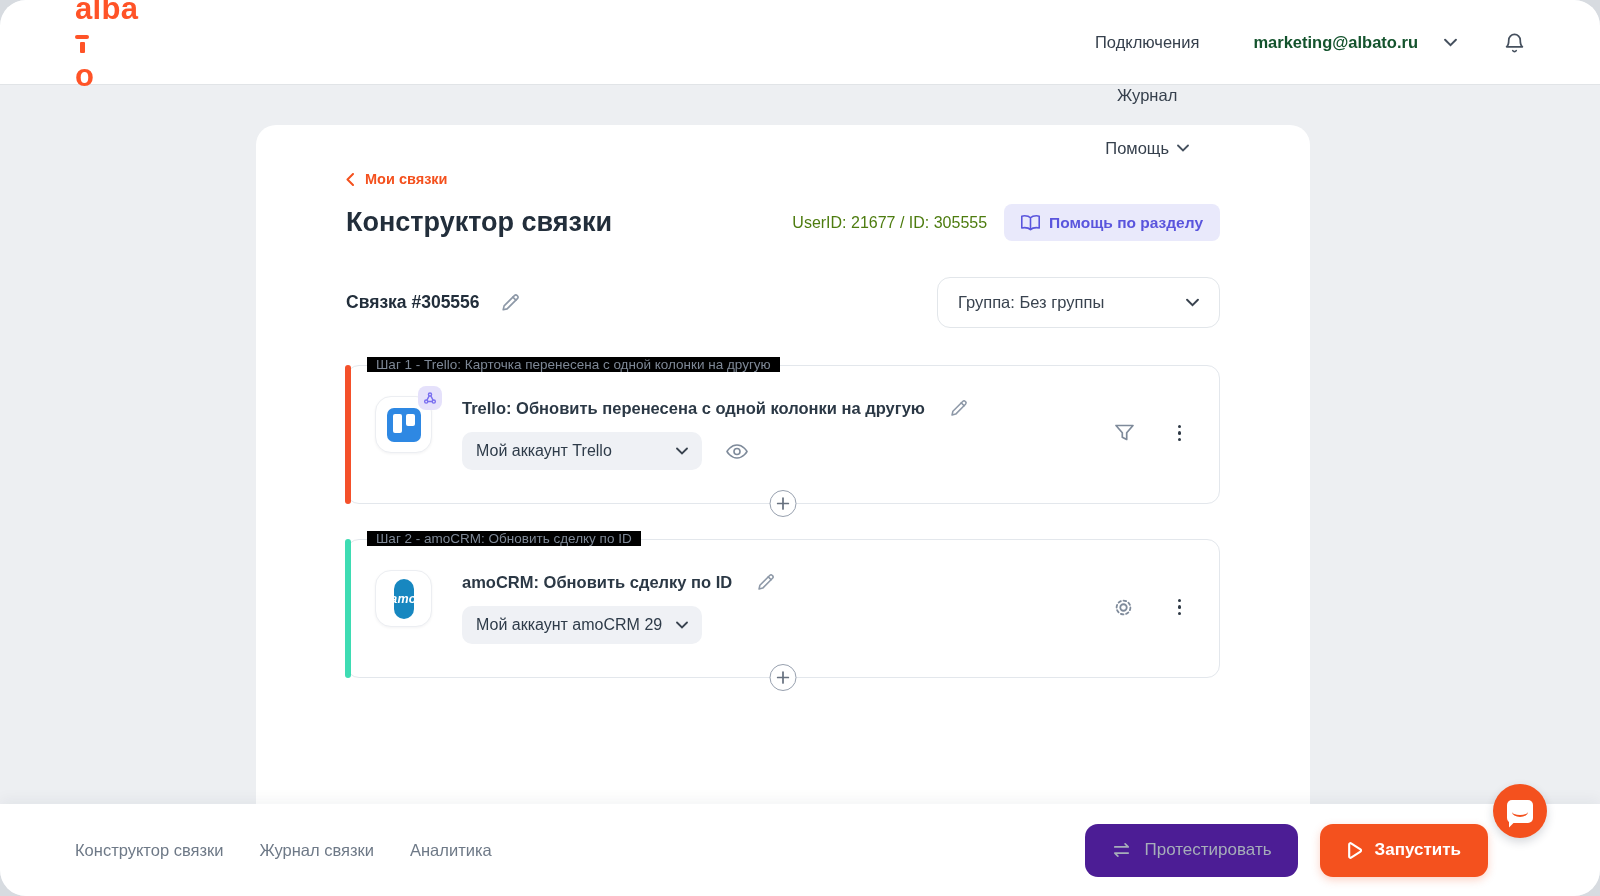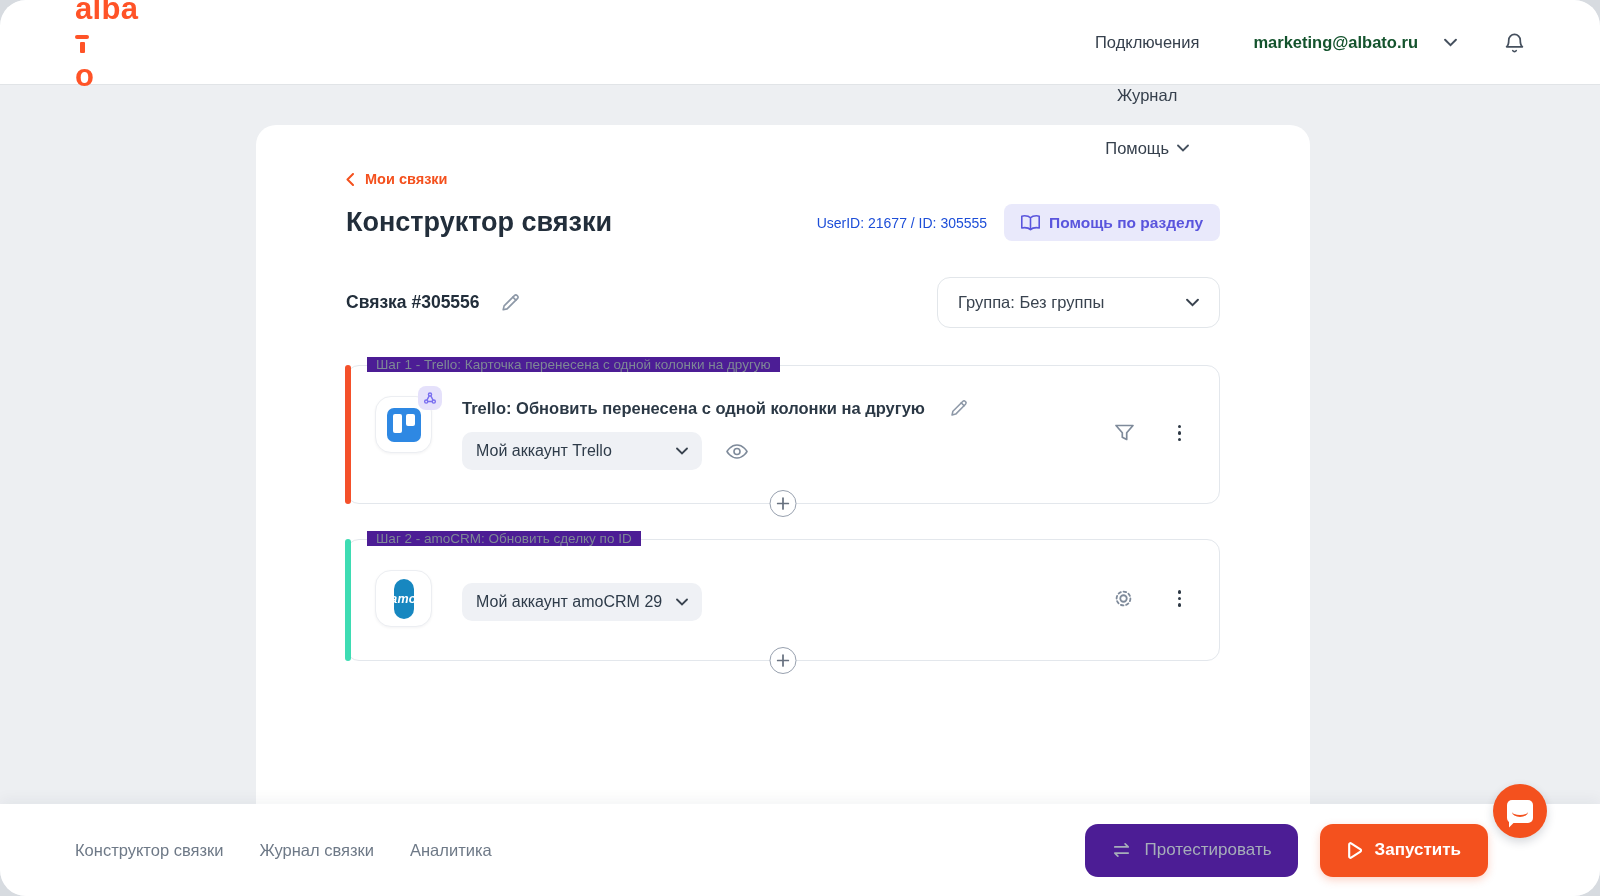--- a/index.html
+++ b/index.html
@@ -21,34 +21,34 @@
   .bell-btn { margin-left:46px; background:none; border:none; cursor:pointer; display:flex; align-items:center; }
 
   
   main { position:relative; height:720px; }
   .card { position:absolute; left:256px; top:41px; width:1054px; bottom:-40px; background:#fff; border-radius:20px; padding:0 90px; }
 
   .breadcrumb { margin-top:46px; display:flex; align-items:center; gap:11px; color:#f4511e; font-weight:bold; font-size:14.5px; cursor:pointer; width:max-content; }
 
   .title-row { margin-top:17px; display:flex; align-items:center; }
   h1 { font-size:27px; font-weight:bold; color:#222e3b; }
-  .ids { margin-left:auto; color:#1d4ed8; font-size:14px; }
+  .ids { margin-left:auto; color:#4d7c0f; font-size:16px; }
   .help-btn { margin-left:17px; height:37px; padding:1px 17px; background:#e9e9fb; color:#5a55dd; border:none; border-radius:8px; font-size:15.5px; font-weight:bold; font-family:inherit; display:flex; align-items:center; gap:9px; cursor:pointer; }
 
   .name-row { margin-top:36px; display:flex; align-items:center; }
   .bundle-name { font-size:17.5px; font-weight:bold; color:#222e3b; }
   .icon-btn { background:none; border:none; cursor:pointer; display:flex; align-items:center; padding:2px; }
   .name-row .icon-btn { margin-left:18px; }
   .group-select { margin-left:auto; width:283px; height:51px; background:#fff; border:1px solid #e2e6ea; border-radius:13px; display:flex; align-items:center; padding:0 20px; font-size:16.5px; color:#39434f; cursor:pointer;gap:34px; }
   .group-select svg { margin-left:auto; }
 
   
   .step { position:relative; border:1px solid #e3e7ec; border-radius:13px; margin-top:37px; padding:30px 28px 33px 28px; }
   .step + .step { margin-top:35px; }
-  .legend { position:absolute; top:-9px; left:20px; background:#4c1d95; padding:0 9px; font-size:13.5px; color:#7e8896; white-space:nowrap; }
+  .legend { position:absolute; top:-9px; left:20px; background:#000000; padding:0 9px; font-size:13.5px; color:#7e8896; white-space:nowrap; }
   .accent { position:absolute; left:-2px; top:-1px; bottom:-1px; width:6px; border-radius:6px; }
   .step-body { display:flex; align-items:flex-start; }
   .app-icon { position:relative; width:57px; height:57px; flex:0 0 57px; background:#fff; border:1px solid #eceef2; border-radius:16px; display:flex; align-items:center; justify-content:center; box-shadow:0 1px 3px rgba(16,24,40,.05); }
   .badge { position:absolute; top:-11px; right:-11px; width:24px; height:24px; border-radius:8px; background:#e5e1fb; display:flex; align-items:center; justify-content:center; }
   .trello-glyph { width:34px; height:34px; background:#2e88e3; border-radius:7px; position:relative; }
   .trello-glyph .bar { position:absolute; top:6px; width:9px; background:#fff; border-radius:2px; }
   .trello-glyph .bar.tall { left:6px; height:19px; }
   .trello-glyph .bar.short { left:19px; height:12px; }
   .amo-glyph { width:20px; height:40px; background:#1787c0; border-radius:14px; display:flex; align-items:center; justify-content:center; }
   .amo-glyph span { color:#fff; font-style:italic; font-weight:bold; font-size:12.5px; letter-spacing:.2px; }
@@ -218,20 +218,29 @@
       <div class="step">
         <span class="accent" style="background: rgb(62, 220, 179);"></span>
         <span class="legend">Шаг 2 - amoCRM: Обновить сделку по ID</span>
         <div class="step-body">
           <div class="app-icon">
             <div class="amo-glyph">
               <span>amo</span>
             </div>
           </div>
           <div class="step-main">
+            <div class="step-title-row">
+              <span class="step-title">amoCRM: Обновить сделку по ID</span>
+              <button class="icon-btn">
+                <svg width="19" height="19" viewBox="0 0 20 20" fill="none" stroke="#8d98a7" stroke-width="1.6" stroke-linecap="round" stroke-linejoin="round">
+                    <path d="M3.2 16.8l.9-3.9L14.4 2.6a2 2 0 012.8 0l.2.2a2 2 0 010 2.8L7.1 15.9l-3.9.9z"></path>
+                    <path d="M12.9 4.1l3 3"></path>
+                  </svg>
+              </button>
+            </div>
             <div class="step-controls">
               <div class="select">
                 <span class="label">Мой аккаунт amoCRM 29</span>
                 <svg width="12" height="8" viewBox="0 0 12 8" fill="none" stroke="#39434f" stroke-width="1.8" stroke-linecap="round">
                     <path d="M1 1.5l5 5 5-5"></path>
                   </svg>
               </div>
             </div>
           </div>
           <div class="step-actions">

